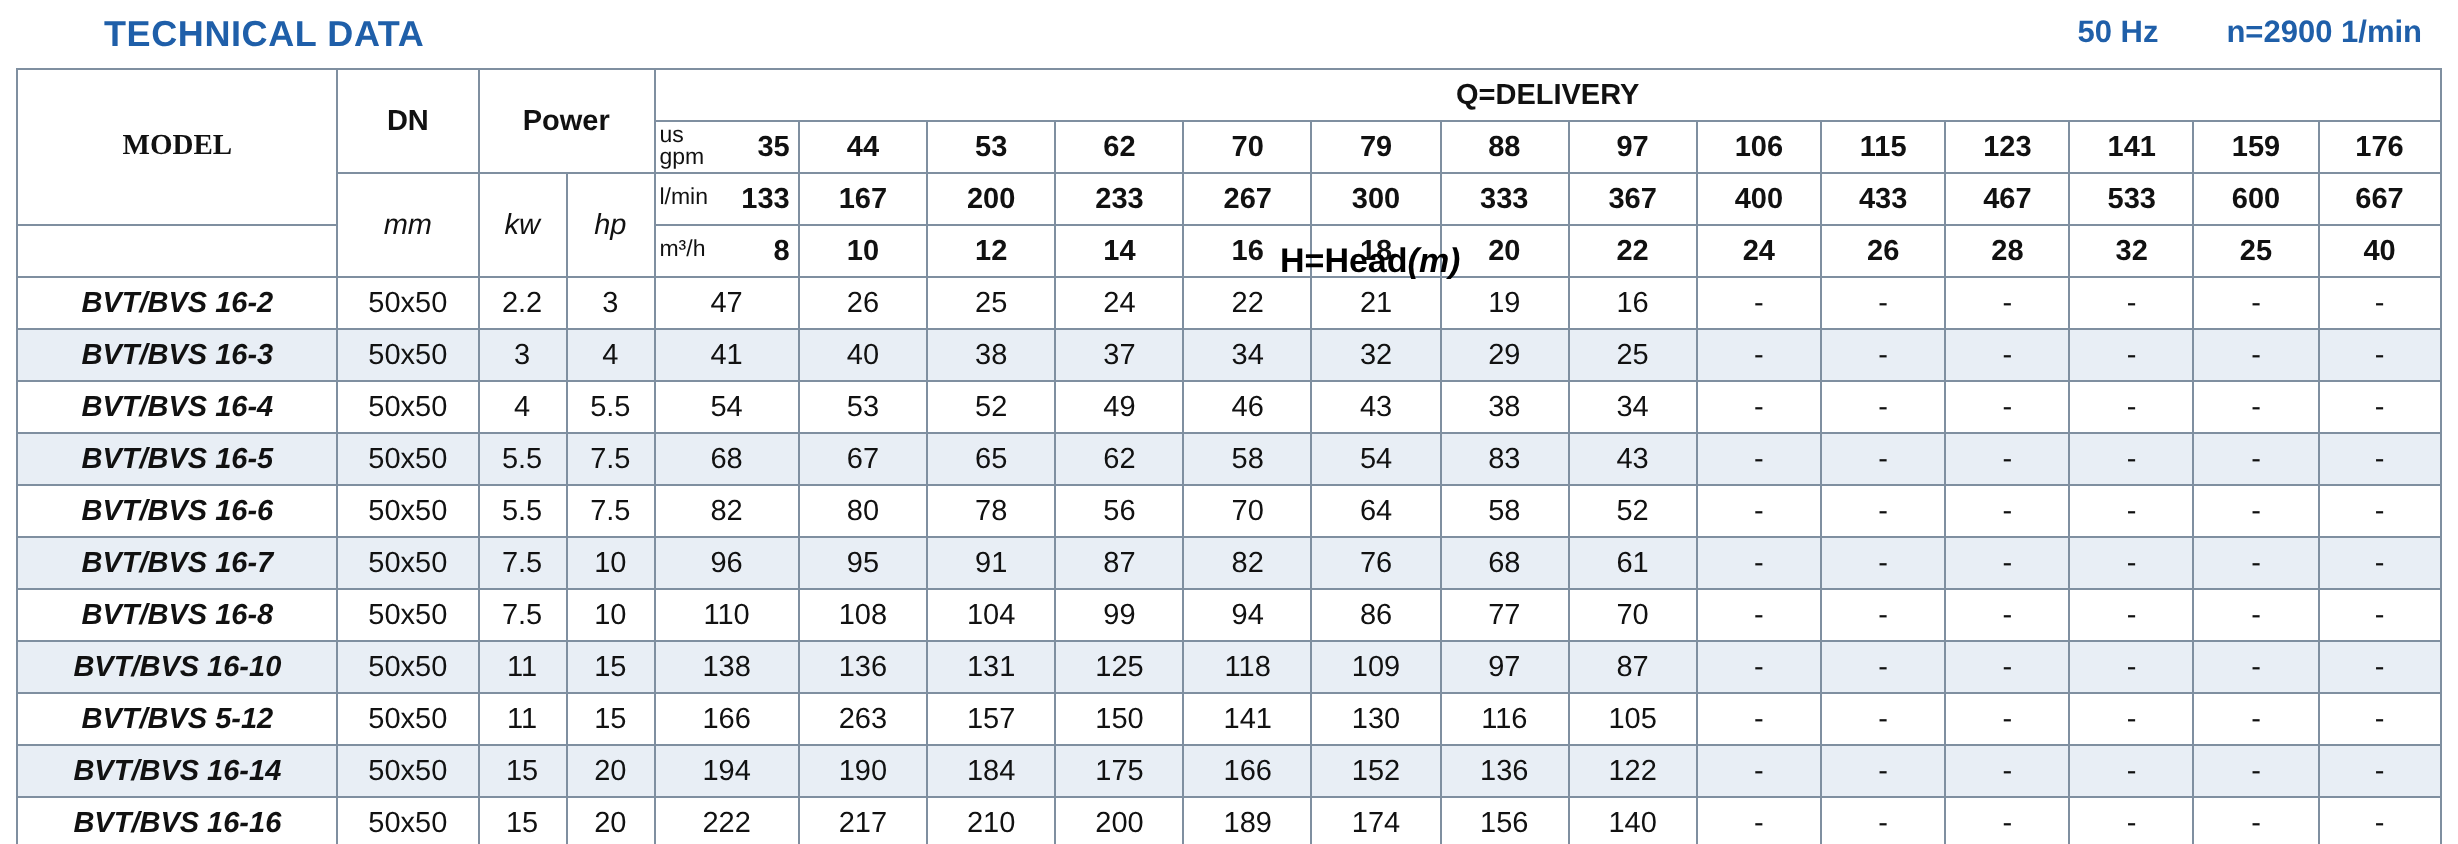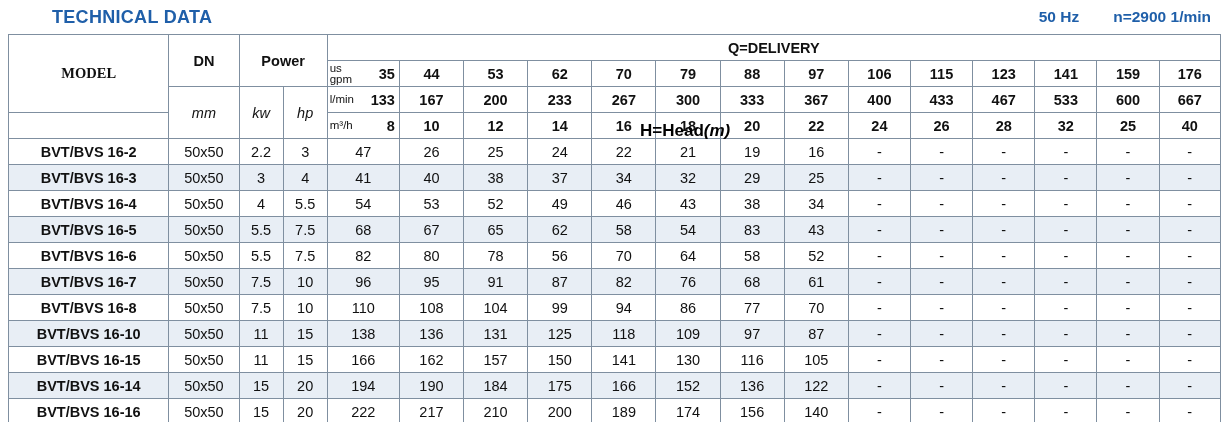--- a/index.html
+++ b/index.html
@@ -104,20 +104,21 @@
     text-align: left;
     line-height: 11px;
   }
   .flowfirst .v { font-weight: bold; font-size: 14.5px; }
 
   
   td.model {
     text-align: left;
     padding-left: 6px;
     font-weight: bold;
+    font-style: italic;
     font-size: 15px;
   }
   tr.alt td { background: #e8eef5; }
   tr.norm td { background: #ffffff; }
   td.dash { color: #333; }
   td.val { font-size: 14.5px; }
 </style>
 </head>
 <body>
 
@@ -394,26 +395,26 @@
           <td class="val">97</td>
           <td class="val">87</td>
           <td class="val dash">-</td>
           <td class="val dash">-</td>
           <td class="val dash">-</td>
           <td class="val dash">-</td>
           <td class="val dash">-</td>
           <td class="val dash">-</td>
         </tr>
         <tr class="norm">
-          <td class="model">BVT/BVS 16-15</td>
+          <td class="model">BVT/BVS 5-12</td>
           <td class="val">50x50</td>
           <td class="val">11</td>
           <td class="val">15</td>
           <td class="val">166</td>
-          <td class="val">162</td>
+          <td class="val">263</td>
           <td class="val">157</td>
           <td class="val">150</td>
           <td class="val">141</td>
           <td class="val">130</td>
           <td class="val">116</td>
           <td class="val">105</td>
           <td class="val dash">-</td>
           <td class="val dash">-</td>
           <td class="val dash">-</td>
           <td class="val dash">-</td>

